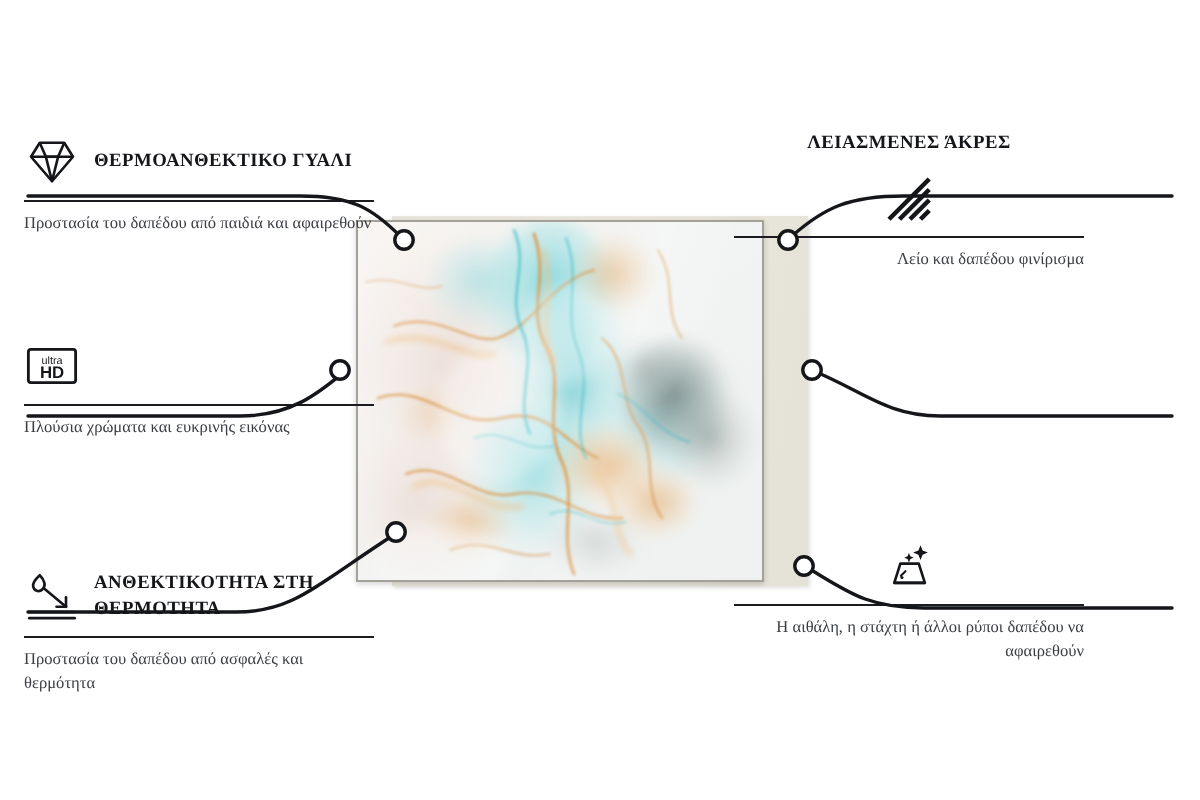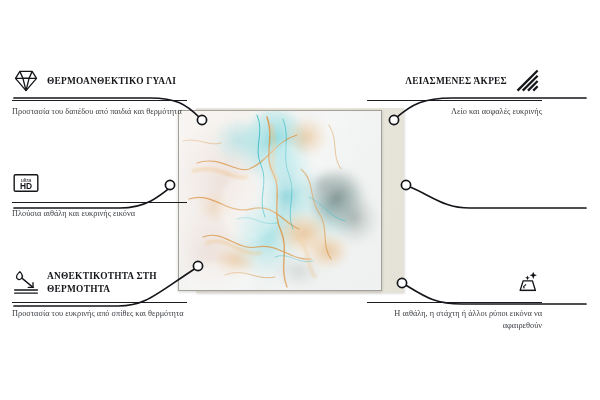--- a/index.html
+++ b/index.html
@@ -34,21 +34,21 @@
   .glass-frame-line{
     position:absolute;left:178px;top:110px;width:204px;height:181px;
     border:1px solid rgba(120,118,110,.55);box-sizing:border-box;pointer-events:none;
   }
 
   
   .feat{position:absolute;width:175px;}
   .feat.left{left:12px;text-align:left;}
   .feat.right{right:12px;text-align:right;}
   .head{display:flex;align-items:center;gap:7px;min-height:30px;}
-  .feat.right .head{flex-direction:row;justify-content:flex-end;}
+  .feat.right .head{flex-direction:column;justify-content:flex-end;}
   .icon{flex:0 0 auto;width:28px;height:28px;display:block;}
   .title{
     font-size:9.4px;font-weight:bold;letter-spacing:.25px;color:#14161a;
     line-height:1.35;text-transform:uppercase;
   }
   .rule{height:0;border-top:1.3px solid #1a1c20;margin:4px 0 5px 0;}
   .desc{
     font-size:8.3px;color:#3a3d42;line-height:1.42;
     font-family:"Liberation Serif","DejaVu Serif",serif;
   }
@@ -174,85 +174,85 @@
           <path d="M4 13 L16 27 L28 13 L23 5 L9 5 Z"></path>
           <path d="M4 13 L28 13"></path>
             <path d="M9 5 L12.5 13 L16 27"></path>
           <path d="M23 5 L19.5 13 L16 27"></path>
             <path d="M12.5 13 L19.5 13"></path>
         </g>
       </svg>
       <div class="title">ΘΕΡΜΟΑΝΘΕΚΤΙΚΟ ΓΥΑΛΙ</div>
     </div>
     <div class="rule"></div>
-    <div class="desc">Προστασία του δαπέδου από παιδιά και θερμότητα</div>
+    <div class="desc">Προστασία του δαπέδου από παιδιά και αφαιρεθούν</div>
   </div>
 
   <div class="feat left" style="top:168px;">
     <div class="head">
       <svg class="icon" viewBox="0 0 32 32">
         <rect x="2.5" y="6.5" width="27" height="19" rx="1.5" fill="none" stroke="#14161a" stroke-width="1.6"></rect>
         <text x="16" y="14.6" text-anchor="middle" font-family="Liberation Sans, sans-serif" font-size="6.2" fill="#14161a">ultra</text>
         <text x="16" y="23" text-anchor="middle" font-family="Liberation Sans, sans-serif" font-size="9.6" font-weight="bold" fill="#14161a">HD</text>
       </svg>
     </div>
     <div class="rule"></div>
-    <div class="desc">Πλούσια αιθάλη και ευκρινής εικόνα</div>
-  </div>
-
-  <div class="feat left" style="top:268px;">
+    <div class="desc">Πλούσια χρώματα και ευκρινής εικόνας</div>
+  </div>
+
+  <div class="feat left" style="top:284px;">
     <div class="head">
       <svg class="icon" viewBox="0 0 32 32">
         <g fill="none" stroke="#14161a" stroke-width="1.5" stroke-linecap="round" stroke-linejoin="round">
           <path d="M9 3 C12 6 12.6 9 10.6 11 C8.6 13 5.6 12 5.2 9.2 C5 7 6.8 5 9 3 Z"></path>
           <path d="M12 11 L24 21"></path>
           <path d="M24 21 L18.6 21"></path>
             <path d="M24 21 L24 15.6"></path>
           <path d="M3 24 L29 24"></path>
             <path d="M3 27.5 L29 27.5"></path>
         </g>
       </svg>
       <div class="title">ΑΝΘΕΚΤΙΚΟΤΗΤΑ ΣΤΗ ΘΕΡΜΟΤΗΤΑ</div>
     </div>
     <div class="rule"></div>
-    <div class="desc">Προστασία του ευκρινής από σπίθες και θερμότητα</div>
+    <div class="desc">Προστασία του δαπέδου από ασφαλές και θερμότητα</div>
   </div>
 
   <div class="feat right" style="top:66px;">
     <div class="head">
       <div class="title">ΛΕΙΑΣΜΕΝΕΣ ΆΚΡΕΣ</div>
       <svg class="icon" viewBox="0 0 32 32">
         <g stroke="#14161a" stroke-width="2.6" stroke-linecap="butt">
           <path d="M4 27 L27 4"></path>
             <path d="M10 27 L27 10"></path>
           <path d="M16 27 L27 16"></path>
             <path d="M22 27 L27 22"></path>
         </g>
       </svg>
     </div>
     <div class="rule"></div>
-    <div class="desc">Λείο και ασφαλές ευκρινής</div>
+    <div class="desc">Λείο και δαπέδου φινίρισμα</div>
   </div>
 
 
   <div class="feat right" style="top:268px;">
     <div class="head">
       <svg class="icon" viewBox="0 0 32 32">
         <path d="M7 24.5 L10.5 13.5 L21 13.5 L24.5 24.5 Z" fill="none" stroke="#14161a" stroke-width="1.5" stroke-linejoin="round"></path>
         <path d="M7 24.5 L24.5 24.5" stroke="#14161a" stroke-width="1.5"></path>
         <path d="M10.8 20.4 L13.4 17.8" stroke="#14161a" stroke-width="1.2" stroke-linecap="round"></path>
         <circle cx="11.4" cy="21.4" r=".9" fill="#14161a"></circle>
         <g fill="#14161a">
           <path d="M22 3 L23.2 6 L26.2 7.2 L23.2 8.4 L22 11.4 L20.8 8.4 L17.8 7.2 L20.8 6 Z"></path>
           <path d="M15.4 7.4 L16.2 9.3 L18.1 10.1 L16.2 10.9 L15.4 12.8 L14.6 10.9 L12.7 10.1 L14.6 9.3 Z"></path>
         </g>
       </svg>
     </div>
     <div class="rule"></div>
-    <div class="desc">Η αιθάλη, η στάχτη ή άλλοι ρύποι εικόνα να αφαιρεθούν</div>
+    <div class="desc">Η αιθάλη, η στάχτη ή άλλοι ρύποι δαπέδου να αφαιρεθούν</div>
   </div>
 
   <svg id="wires" viewBox="0 0 600 400">
     <g fill="none" stroke="#14161a" stroke-width="1.7" stroke-linecap="round">
 
       <path d="M14 98 L150 98 C176 98 186 104 200 118"></path>
 
       <path d="M14 208 L120 208 C146 208 160 196 172 186"></path>
 
       <path d="M14 306 L118 306 C146 306 156 294 196 268"></path>

